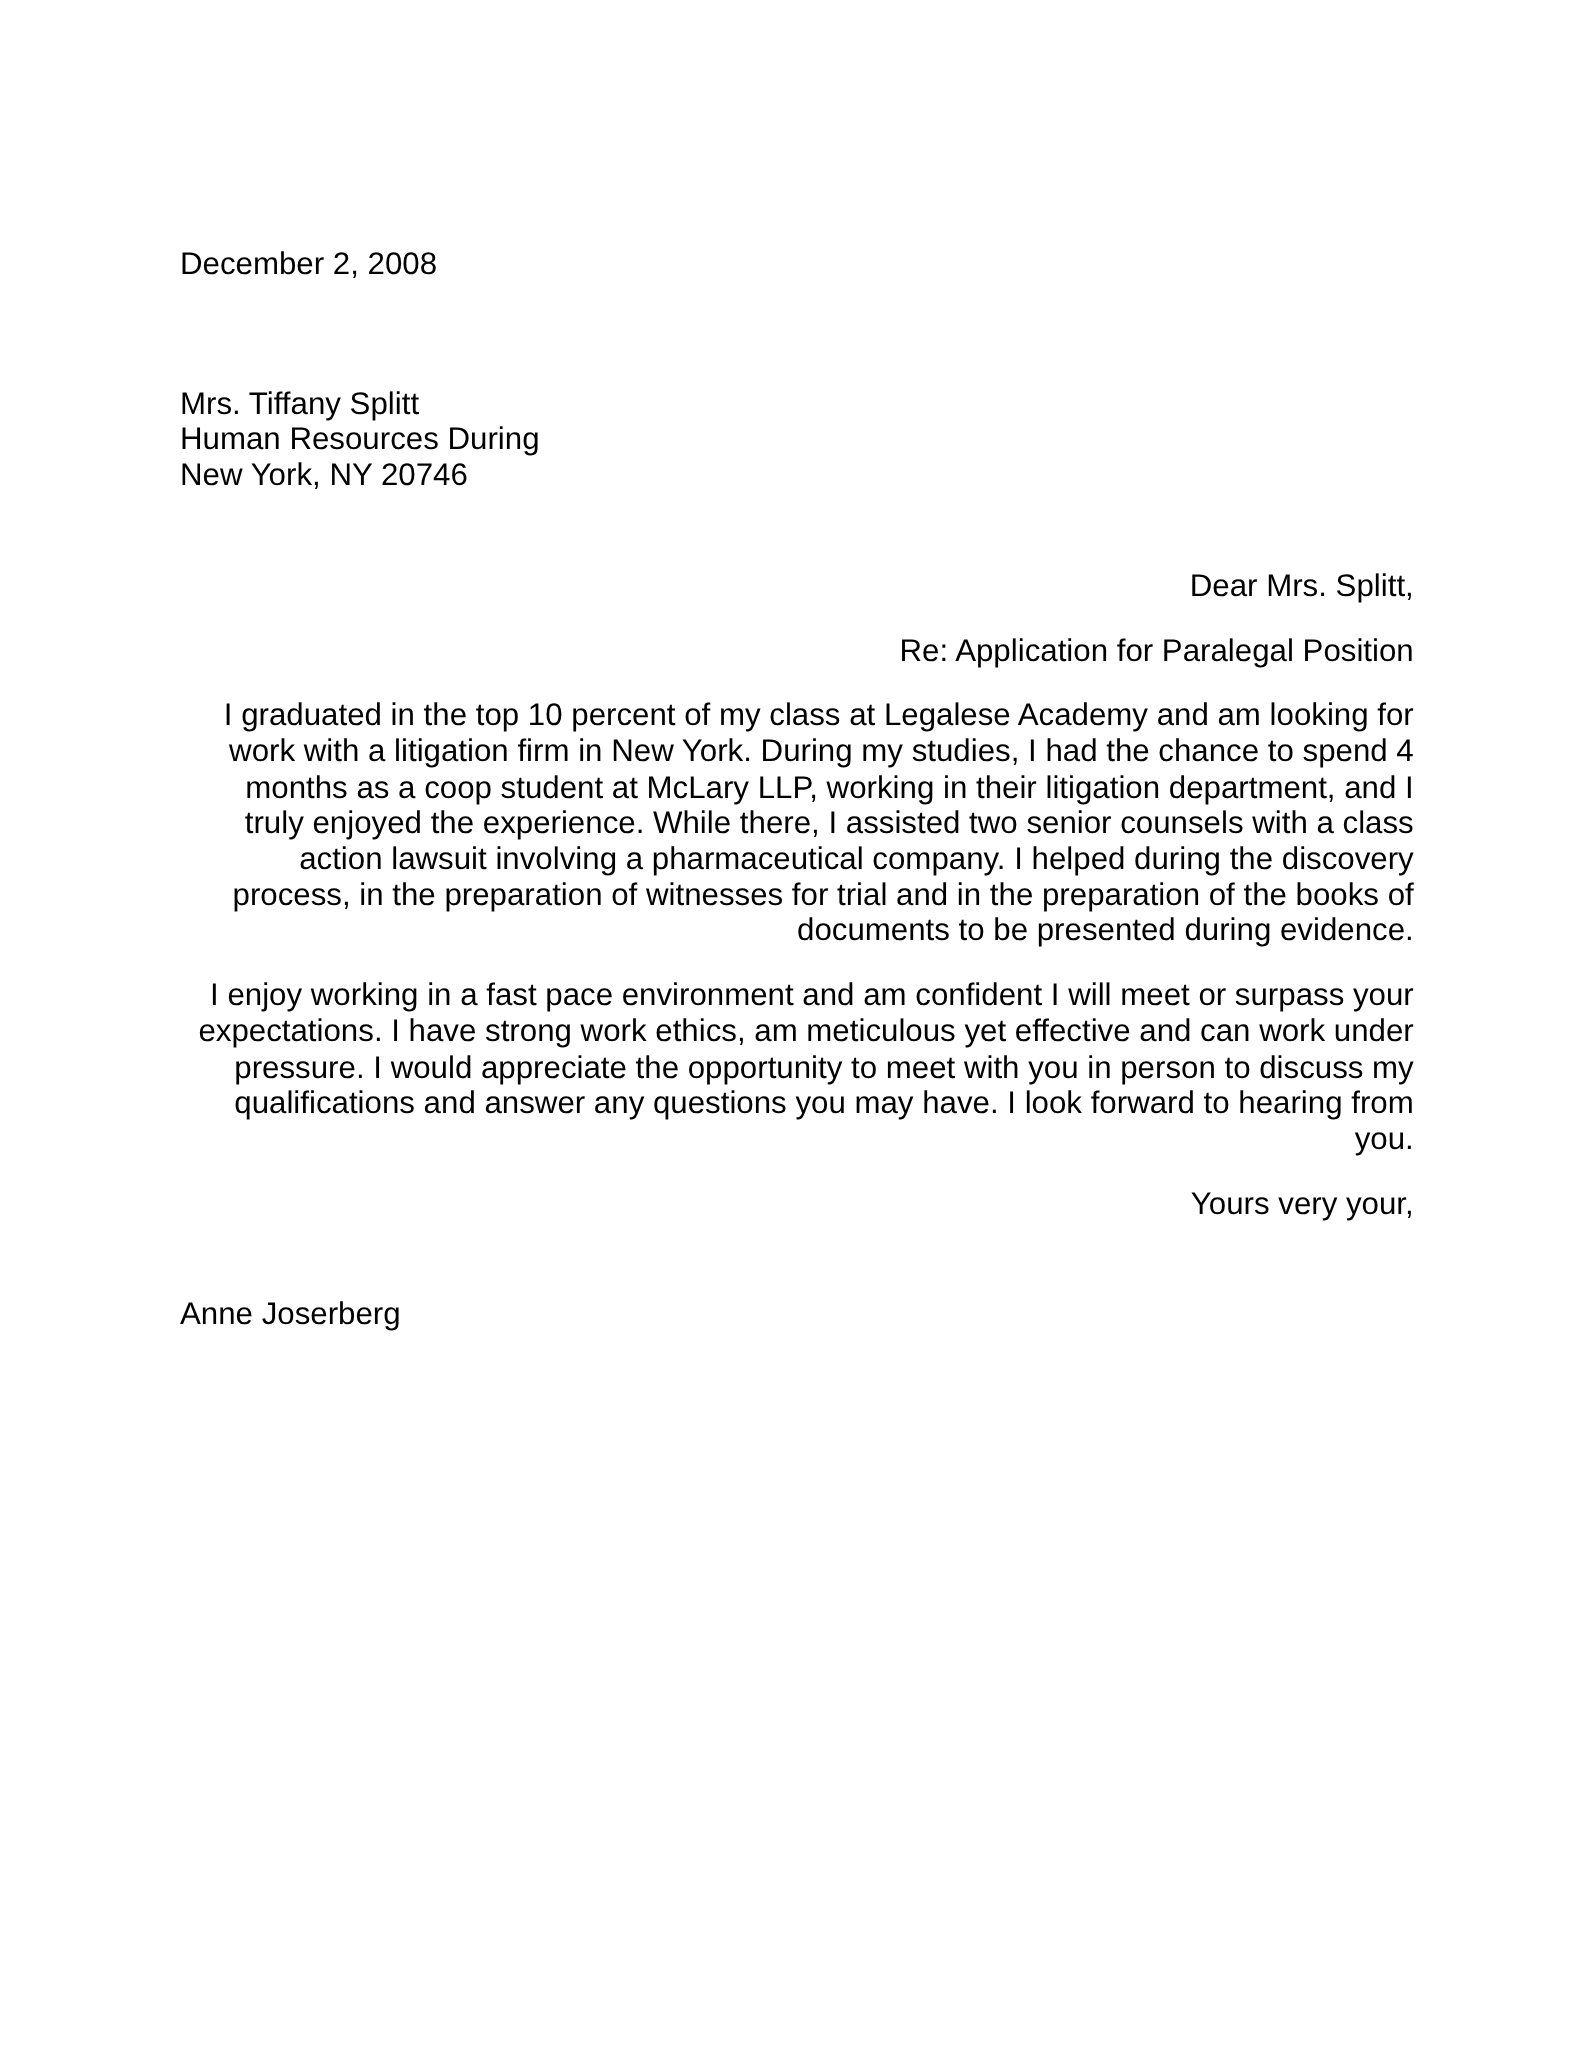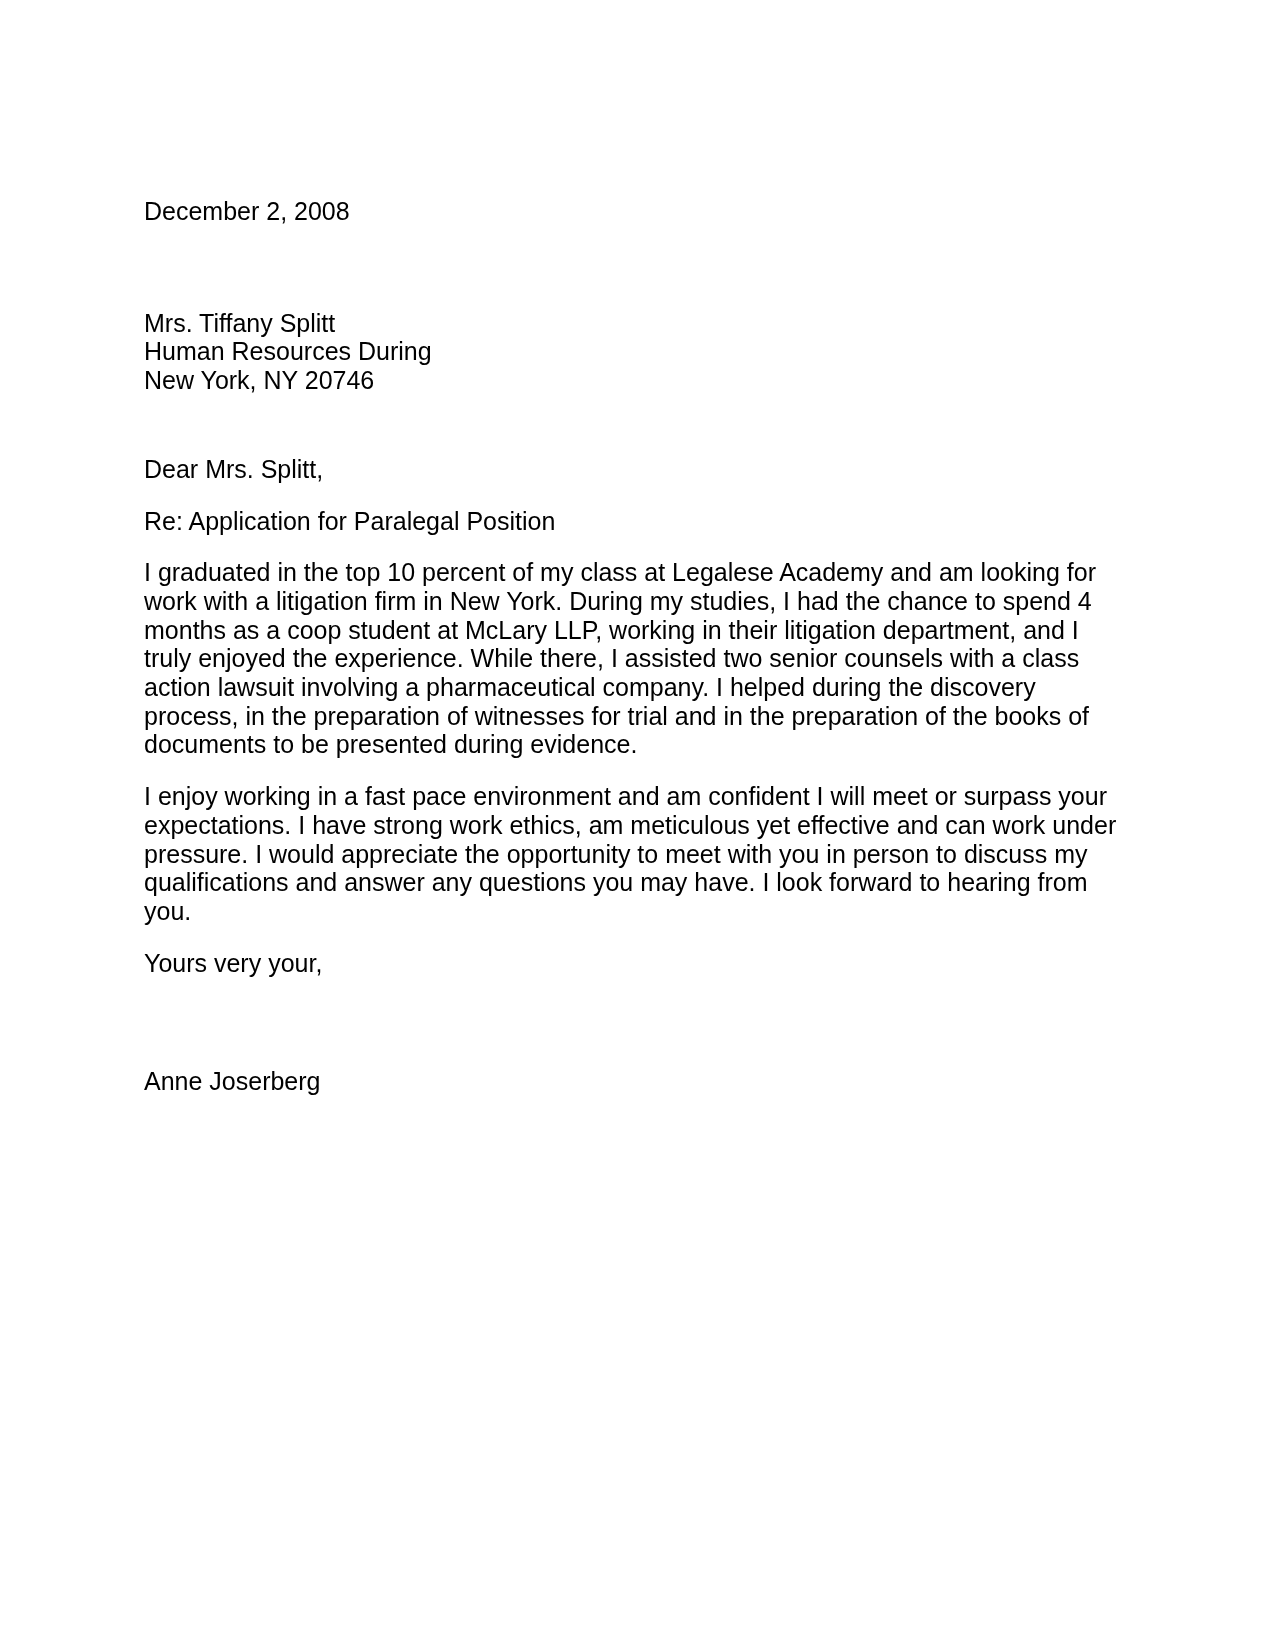--- a/index.html
+++ b/index.html
@@ -35,23 +35,24 @@
     margin-top: 12px;
   }
   .addr-line {
     white-space: nowrap;
   }
   .salutation,
   .subject-line,
   .para,
   .closing {
     margin-bottom: 23px;
+    text-align: right;
   }
   .signature-name {
-    margin-top: 90px;
+    margin-top: 60px;
   }
 </style>
 </head>
 <body>
 
 <div class="page">
 
   <div class="date-line">December 2, 2008</div>
 
   <div class="recipient-address">

